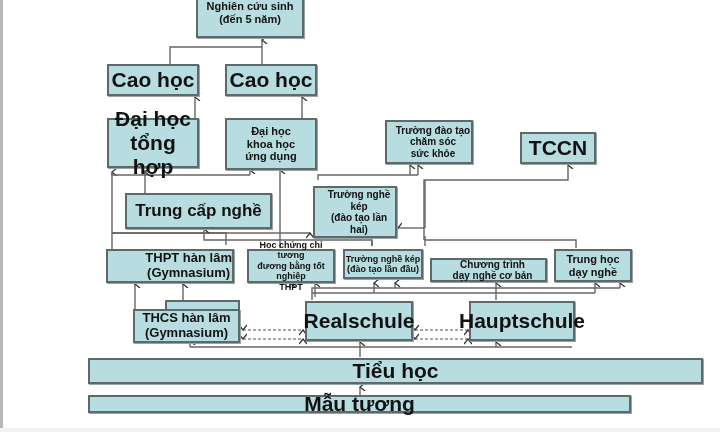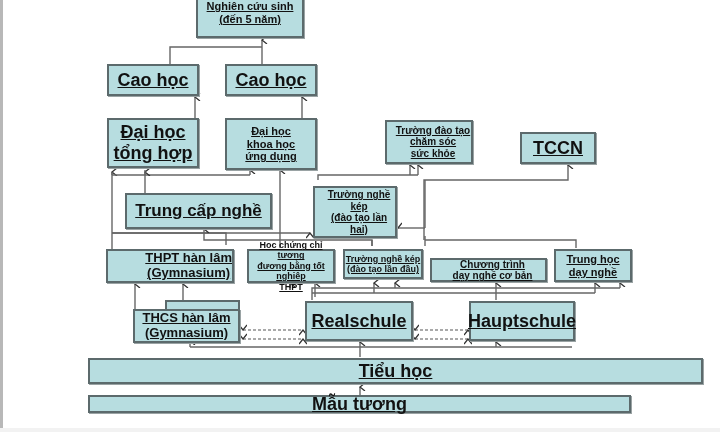--- a/index.html
+++ b/index.html
@@ -20,23 +20,23 @@
   .box {
     position: absolute; box-sizing: border-box;
     background: #b7dde0;
     border: 2px solid #5c6a6c;
     box-shadow: 1px 1px 0 #9aa3a4;
     display: flex; align-items: center; justify-content: center;
     text-align: center; color: #111;
     font-weight: bold; line-height: 1.15;
     white-space: pre-line;
   }
-  .box span { display: block; text-decoration: underline; }
+  .box span { display: block; }
   .f17 { font-size: 17px; }
-  .f16 { font-size: 18px; }
+  .f16 { font-size: 21px; }
   .f13 { font-size: 13px; }
   .f11 { font-size: 11px; }
   .f10 { font-size: 10px; padding-left: 8px; }
   .f9  { font-size: 9px; }
 </style>
 </head>
 <body>
 
 <div class="left-rule"></div>
 <div class="bottom-rule"></div>

